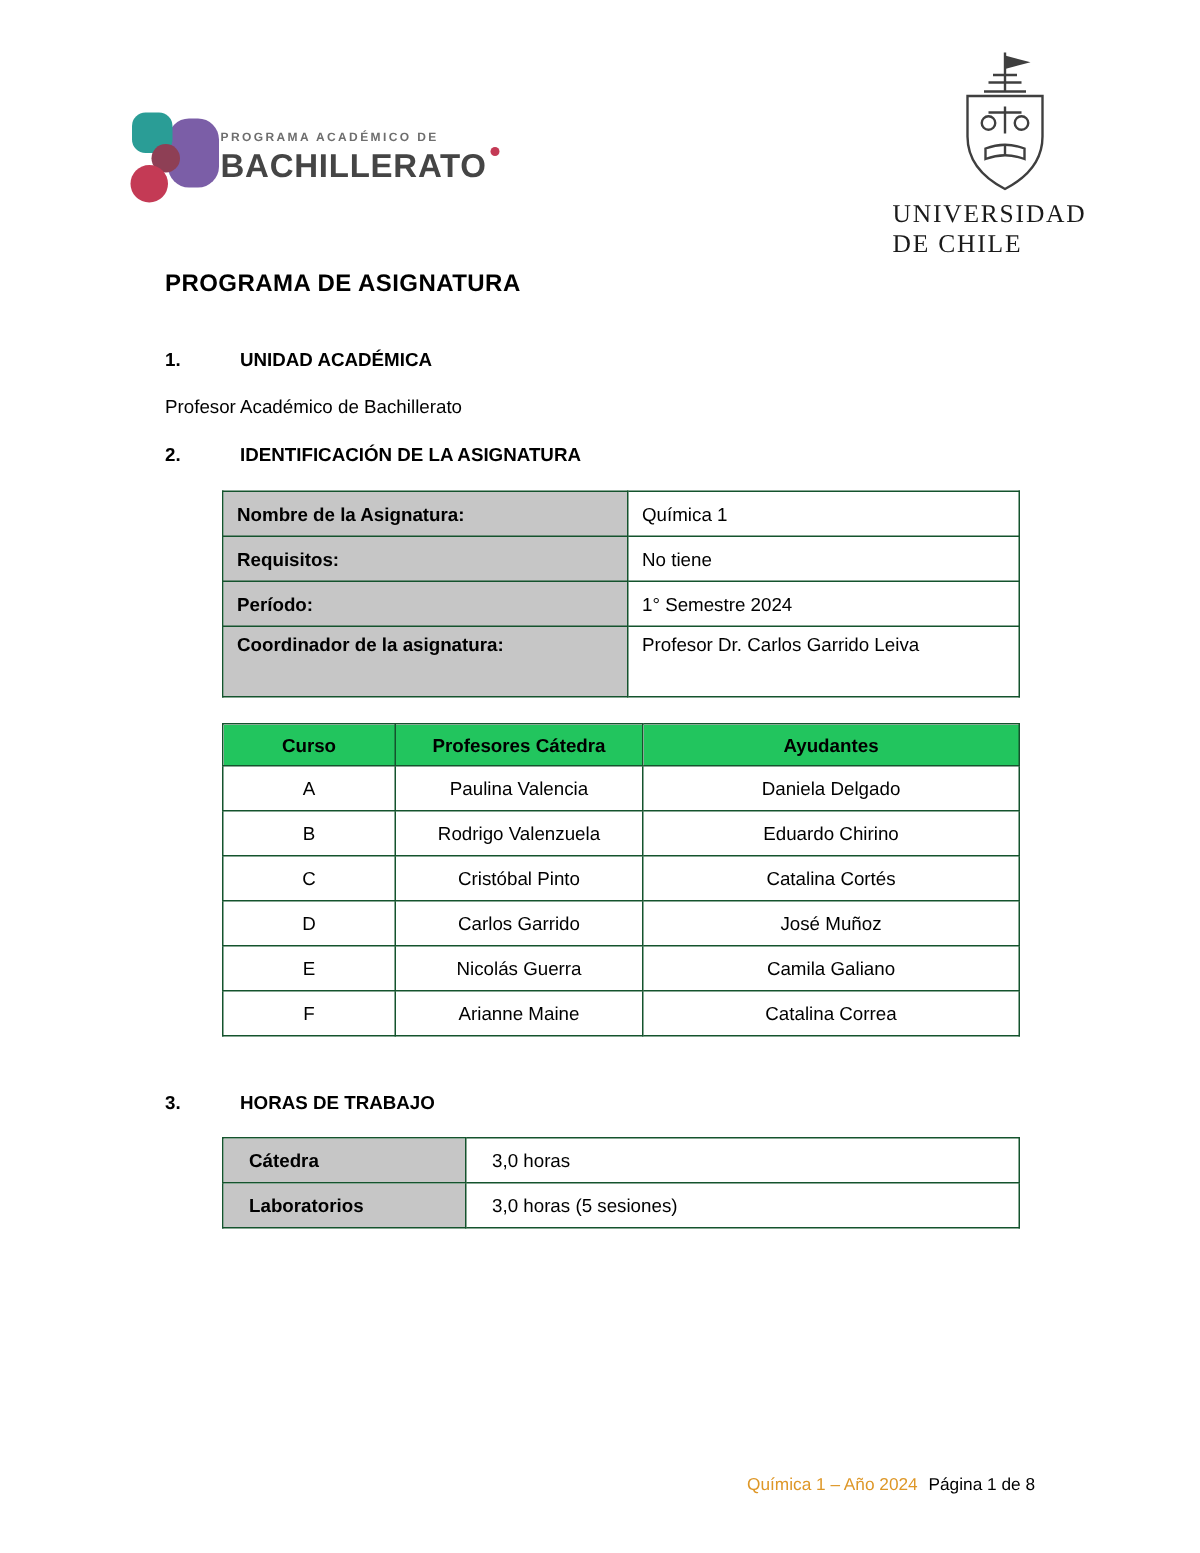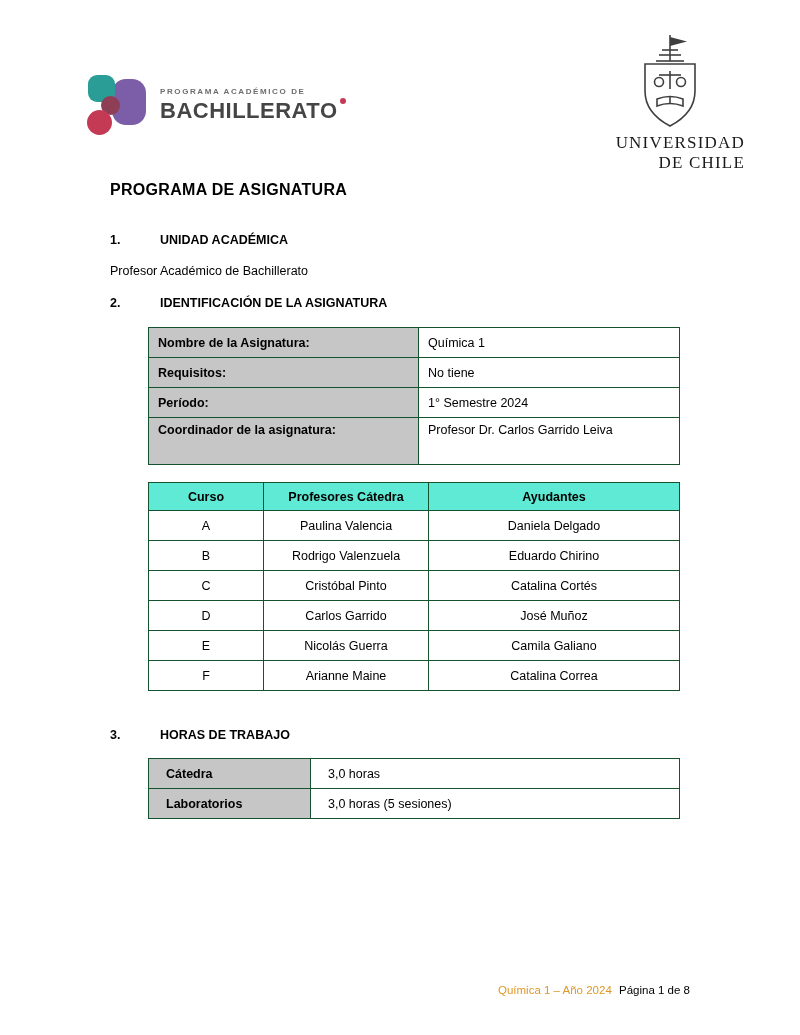--- a/index.html
+++ b/index.html
@@ -14,21 +14,20 @@
     color: #000;
     overflow: hidden;
   }
 
   
   .logo-bach {
     position: absolute;
     left: 85px; top: 74px;
     display: flex;
     align-items: center;
-    gap: 13px;
   }
   .logo-mark { position: relative; width: 62px; height: 62px; }
   .logo-mark .shape { position: absolute; }
   .shape-purple { left: 27px; top: 5px; width: 34px; height: 46px; background: #7b5ea7; border-radius: 14px; }
   .shape-teal   { left: 3px;  top: 1px; width: 27px; height: 27px; background: #2a9d96; border-radius: 9px; }
   .shape-maroon { left: 16px; top: 22px; width: 19px; height: 19px; background: #8e3f55; border-radius: 50%; }
   .shape-red    { left: 2px;  top: 36px; width: 25px; height: 25px; background: #c43a55; border-radius: 50%; }
   .logo-text .l1 {
     font-size: 8px;
     letter-spacing: 1.6px;
@@ -43,21 +42,21 @@
     letter-spacing: 0.5px;
     display: flex;
     align-items: flex-start;
   }
   .logo-dot { display: inline-block; width: 6px; height: 6px; border-radius: 50%; background: #c43a55; margin-left: 2px; }
 
   .logo-uchile {
     position: absolute;
     left: 595px; top: 33px;
     width: 150px;
-    text-align: right;
+    text-align: left;
   }
   .logo-uchile .crest { display: block; margin: 0 auto 4px auto; }
   .uchile-text { font-family: "Liberation Serif", serif; color: #1a1a1a; }
   .uchile-text .u1 { font-size: 17px; letter-spacing: 1.2px; }
   .uchile-text .u2 { font-size: 17px; letter-spacing: 1.2px; }
 
   
   .doc-title {
     position: absolute;
     left: 110px; top: 181px;
@@ -99,21 +98,21 @@
     overflow: hidden;
   }
   .shaded { background: #c6c6c6; }
 
   #table-ident { top: 327px; }
   #table-ident td { height: 30px; text-align: left; }
   #table-ident td.lab { font-weight: bold; }
   #table-ident tr.tall td { height: 47px; vertical-align: top; padding-top: 5px; }
 
   #table-cursos { top: 482px; }
-  #table-cursos th { height: 28px; text-align: center; font-weight: bold; background: #5eead4; }
+  #table-cursos th { height: 28px; text-align: center; font-weight: bold; background: #22c55e; }
   #table-cursos td { height: 30px; text-align: center; }
 
   #table-horas { top: 758px; }
   #table-horas td { height: 30px; text-align: left; padding-left: 17px; }
   #table-horas td.lab { font-weight: bold; }
 
   
   .footer {
     position: absolute;
     right: 110px; top: 984px;

